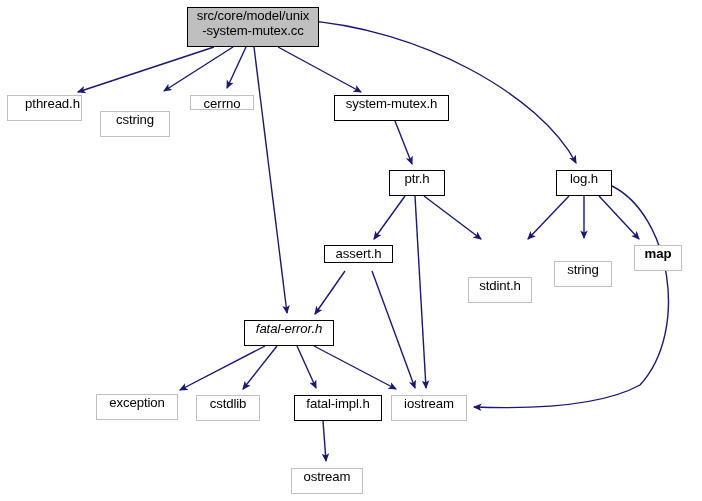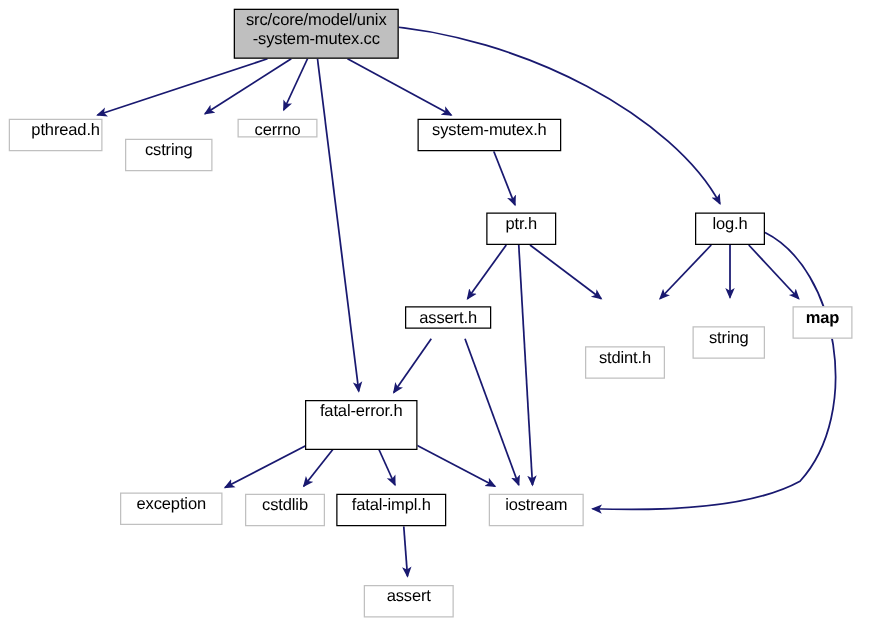--- a/index.html
+++ b/index.html
@@ -92,20 +92,20 @@
       <div class="node sys" style="left: 7px; top: 95px; width: 75px; height: 26px; padding-left: 16px;"><span class="node-label">pthread.h</span></div>
       <div class="node sys" style="left: 100px; top: 95px; width: 70px; height: 26px; margin-top: 16px;"><span class="node-label">cstring</span></div>
       <div class="node sys" style="left: 190px; top: 95px; width: 64px; height: 15px;"><span class="node-label">cerrno</span></div>
       <div class="node proj" style="left: 334px; top: 95px; width: 115px; height: 26px;"><span class="node-label">system-mutex.h</span></div>
       <div class="node proj" style="left: 389px; top: 170px; width: 56px; height: 26px;"><span class="node-label">ptr.h</span></div>
       <div class="node proj" style="left: 556px; top: 170px; width: 56px; height: 26px;"><span class="node-label">log.h</span></div>
       <div class="node proj" style="left: 324px; top: 245px; width: 69px; height: 18px;"><span class="node-label">assert.h</span></div>
       <div class="node sys" style="left: 468px; top: 245px; width: 64px; height: 26px; margin-top: 32px;"><span class="node-label">stdint.h</span></div>
       <div class="node sys" style="left: 554px; top: 261px; width: 58px; height: 26px;"><span class="node-label">string</span></div>
       <div class="node sys" style="left: 634px; top: 245px; width: 48px; height: 26px; font-weight: bold;"><span class="node-label">map</span></div>
-      <div class="node proj" style="left: 244px; top: 320px; width: 90px; height: 40px;"><span class="node-label">fatal-error.h</span></div>
+      <div class="node proj" style="left: 244px; top: 320px; width: 90px; height: 26px; font-style: italic;"><span class="node-label">fatal-error.h</span></div>
       <div class="node sys" style="left: 96px; top: 394px; width: 82px; height: 26px;"><span class="node-label">exception</span></div>
       <div class="node sys" style="left: 196px; top: 395px; width: 64px; height: 26px;"><span class="node-label">cstdlib</span></div>
-      <div class="node proj" style="left: 269px; top: 395px; width: 88px; height: 26px;"><span class="node-label">fatal-impl.h</span></div>
+      <div class="node proj" style="left: 294px; top: 395px; width: 88px; height: 26px;"><span class="node-label">fatal-impl.h</span></div>
       <div class="node sys" style="left: 391px; top: 395px; width: 76px; height: 26px;"><span class="node-label">iostream</span></div>
-      <div class="node sys" style="left: 291px; top: 468px; width: 72px; height: 26px;"><span class="node-label">assert</span></div>
+      <div class="node sys" style="left: 291px; top: 468px; width: 72px; height: 26px;"><span class="node-label">ostream</span></div>
     </div>
 </div>
 
 </body></html>

